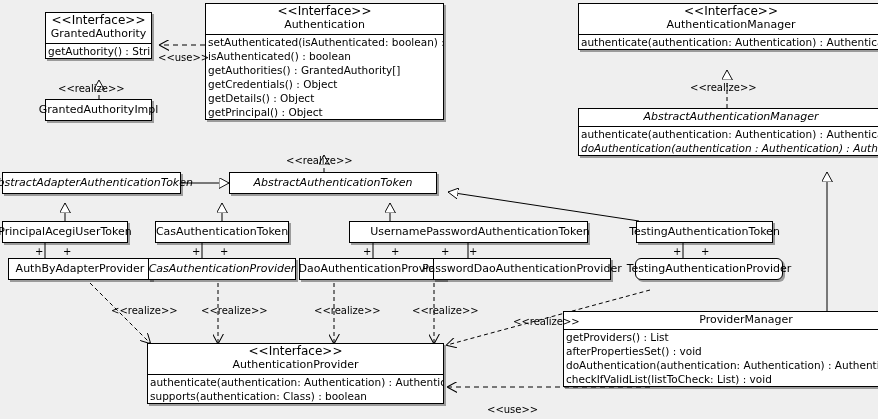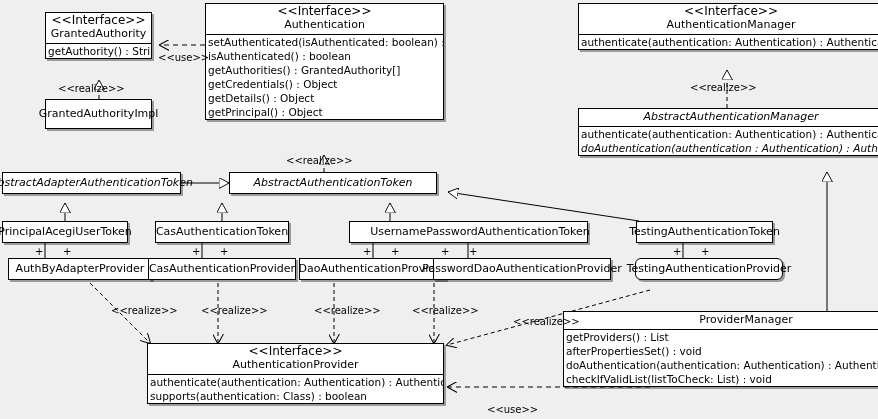--- a/index.html
+++ b/index.html
@@ -142,21 +142,21 @@
   <div class="umlbox" style="left:45px; top:12px; width:107px;">
     <div class="hdr">
       <span class="stereo">&lt;&lt;Interface&gt;&gt;</span>
       <span class="cname">GrantedAuthority</span>
     </div>
     <div class="members sep">
       <div class="member">getAuthority() : String</div>
     </div>
   </div>
 
-  <div class="umlbox simple" style="left:45px; top:99px; width:107px; height:30px;">
+  <div class="umlbox simple" style="left:45px; top:99px; width:107px; height:22px;">
     <span class="cname">GrantedAuthorityImpl</span>
   </div>
 
   <div class="umlbox" style="left:205px; top:3px; width:239px;">
     <div class="hdr">
       <span class="stereo">&lt;&lt;Interface&gt;&gt;</span>
       <span class="cname">Authentication</span>
     </div>
     <div class="members sep">
       <div class="member">setAuthenticated(isAuthenticated: boolean) : void</div>
@@ -209,21 +209,21 @@
   </div>
 
   <div class="umlbox simple" style="left:636px; top:221px; width:137px; height:22px;">
     <span class="cname">TestingAuthenticationToken</span>
   </div>
 
   <div class="umlbox simple" style="left:8px; top:258px; width:144px; height:22px;">
     <span class="cname">AuthByAdapterProvider</span>
   </div>
 
-  <div class="umlbox simple" style="left:148px; top:258px; width:148px; height:22px;">
+  <div class="umlbox simple" style="left:148px; top:258px; width:148px; height:22px;font-style:italic;">
     <span class="cname">CasAuthenticationProvider</span>
   </div>
 
   <div class="umlbox simple" style="left:299px; top:258px; width:147px; height:22px;">
     <span class="cname">DaoAuthenticationProvider</span>
   </div>
 
   <div class="umlbox simple" style="left:433px; top:258px; width:178px; height:22px;">
     <span class="cname">PasswordDaoAuthenticationProvider</span>
   </div>

